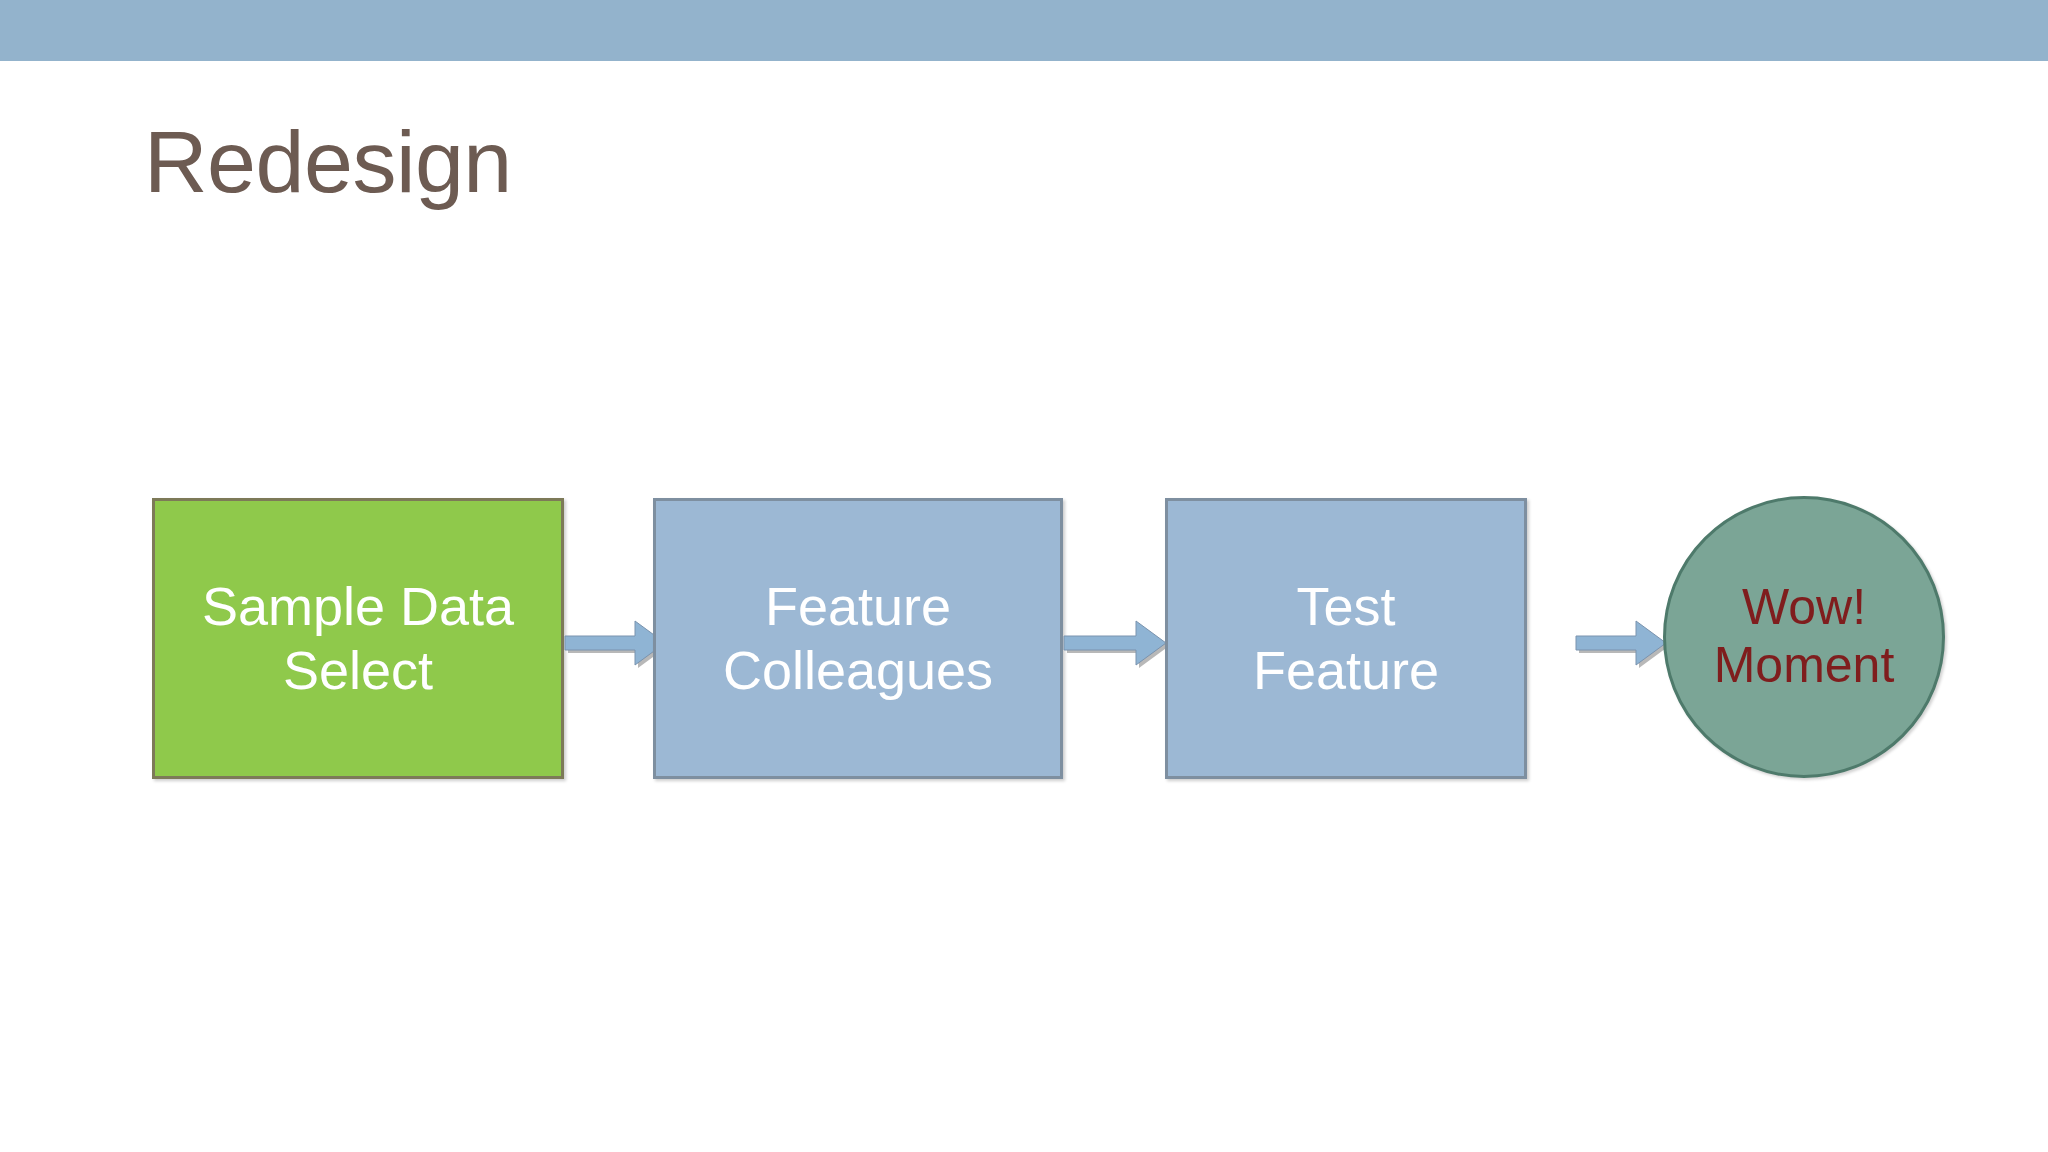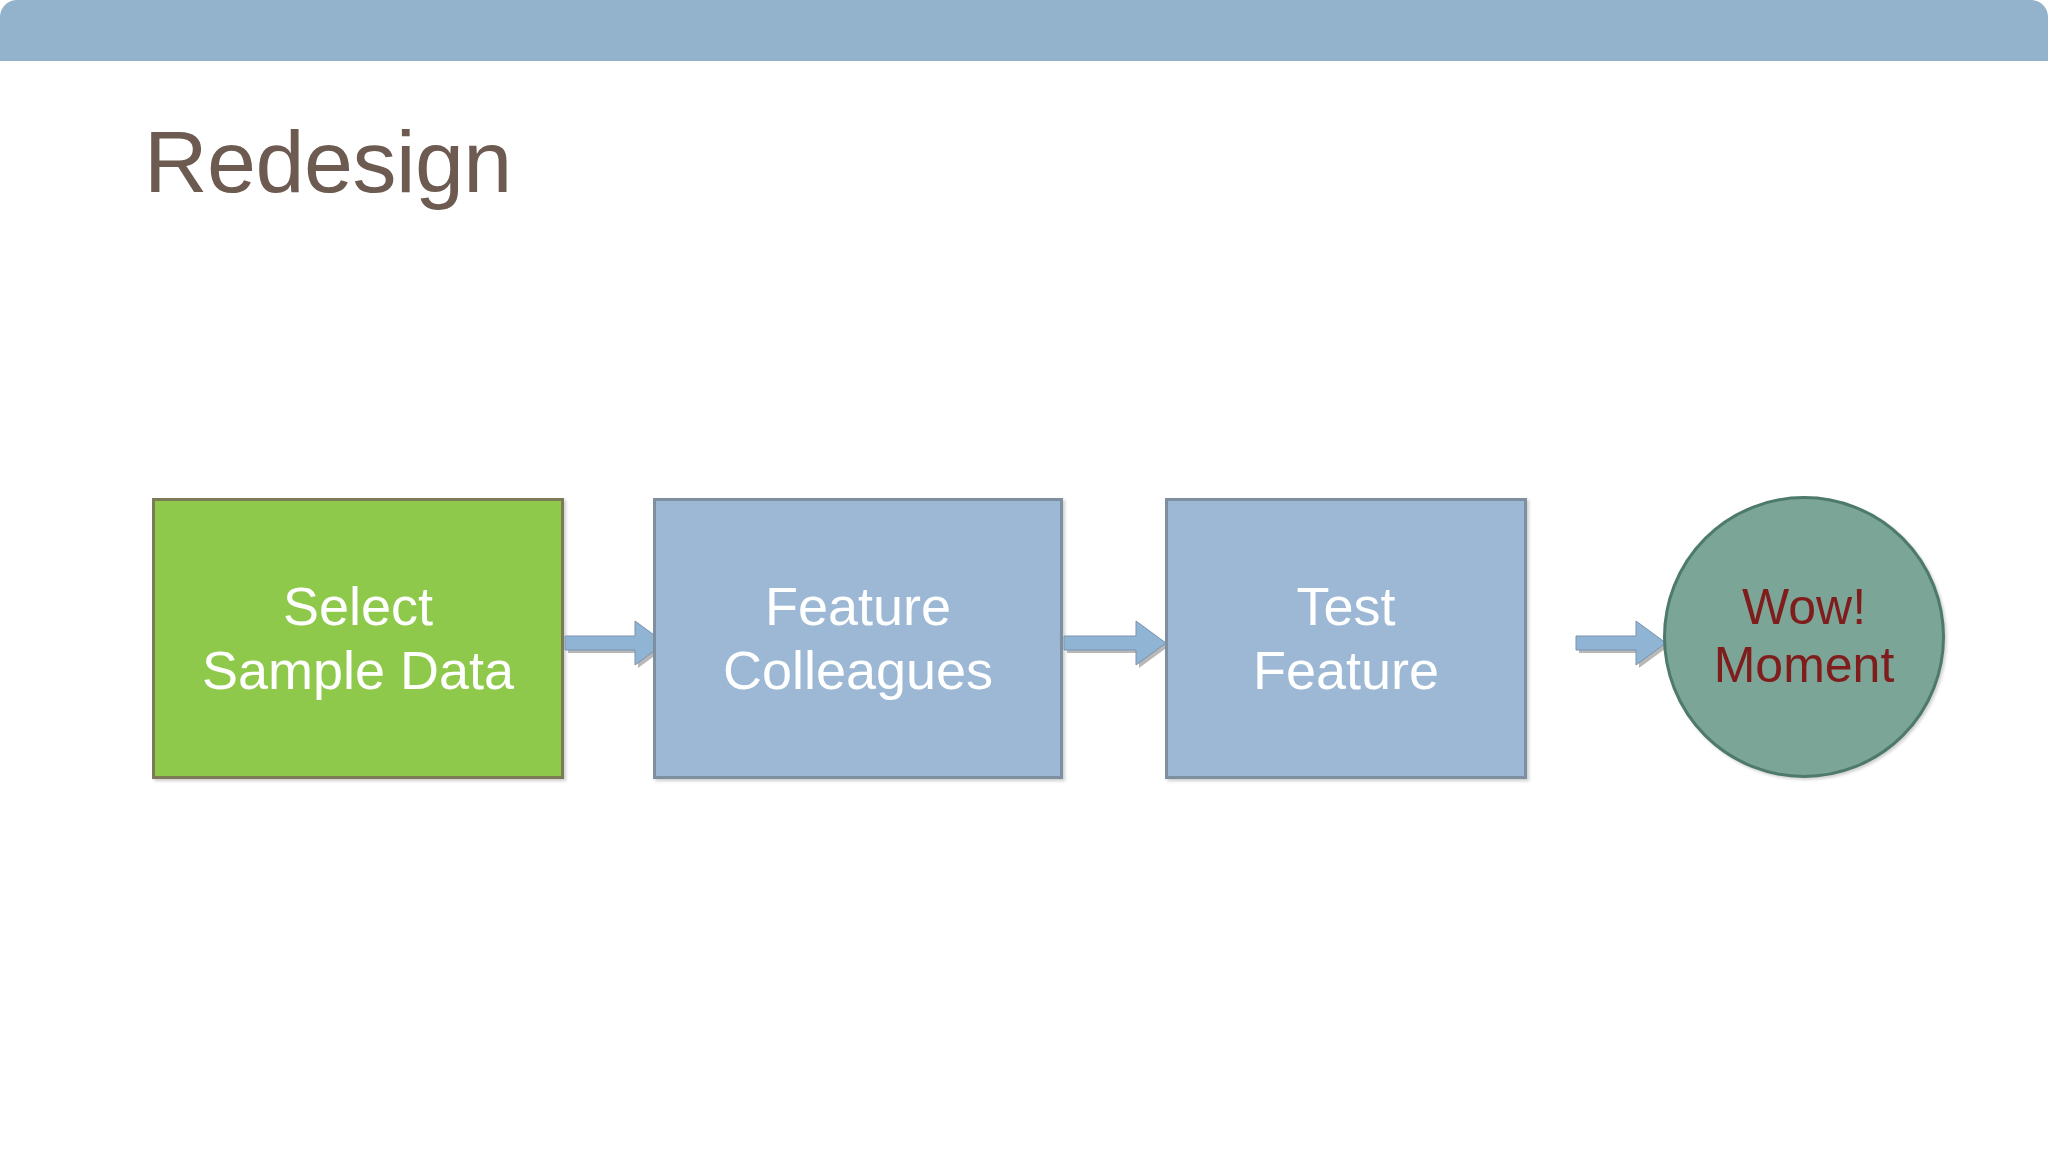--- a/index.html
+++ b/index.html
@@ -10,21 +10,20 @@
   }
   body {
     font-family: "Liberation Sans", sans-serif;
   }
   #slide {
     position: relative;
     width: 2048px;
     height: 1152px;
     background: #ffffff;
     overflow: hidden;
-    border-radius: 17px;
   }
 
   
   #top-band {
     position: absolute;
     left: 0;
     top: 0;
     width: 2048px;
     height: 61px;
     background: #93b3cc;
@@ -139,22 +138,22 @@
 
 <div id="slide">
 
   <div id="top-band"></div>
 
   <div id="slide-title">Redesign</div>
 
   <div id="flow">
 
     <div id="node-select-sample-data" class="node-box">
+      <span class="line">Sample Data</span>
       <span class="line">Select</span>
-      <span class="line">Sample Data</span>
     </div>
 
     <div id="connector-1" class="connector">
       <svg width="104" height="58" viewBox="0 0 104 58" aria-hidden="true">
         <g transform="translate(2,2)">
           <path d="M0 22 L70 22 L70 7 L100 29 L70 51 L70 36 L0 36 Z" fill="rgba(0,0,0,0.28)" transform="translate(3,3)"></path>
           <path d="M0 22 L70 22 L70 7 L100 29 L70 51 L70 36 L0 36 Z" fill="#8fb4d4" stroke="#7a93ae" stroke-width="1"></path>
         </g>
       </svg>
     </div>

